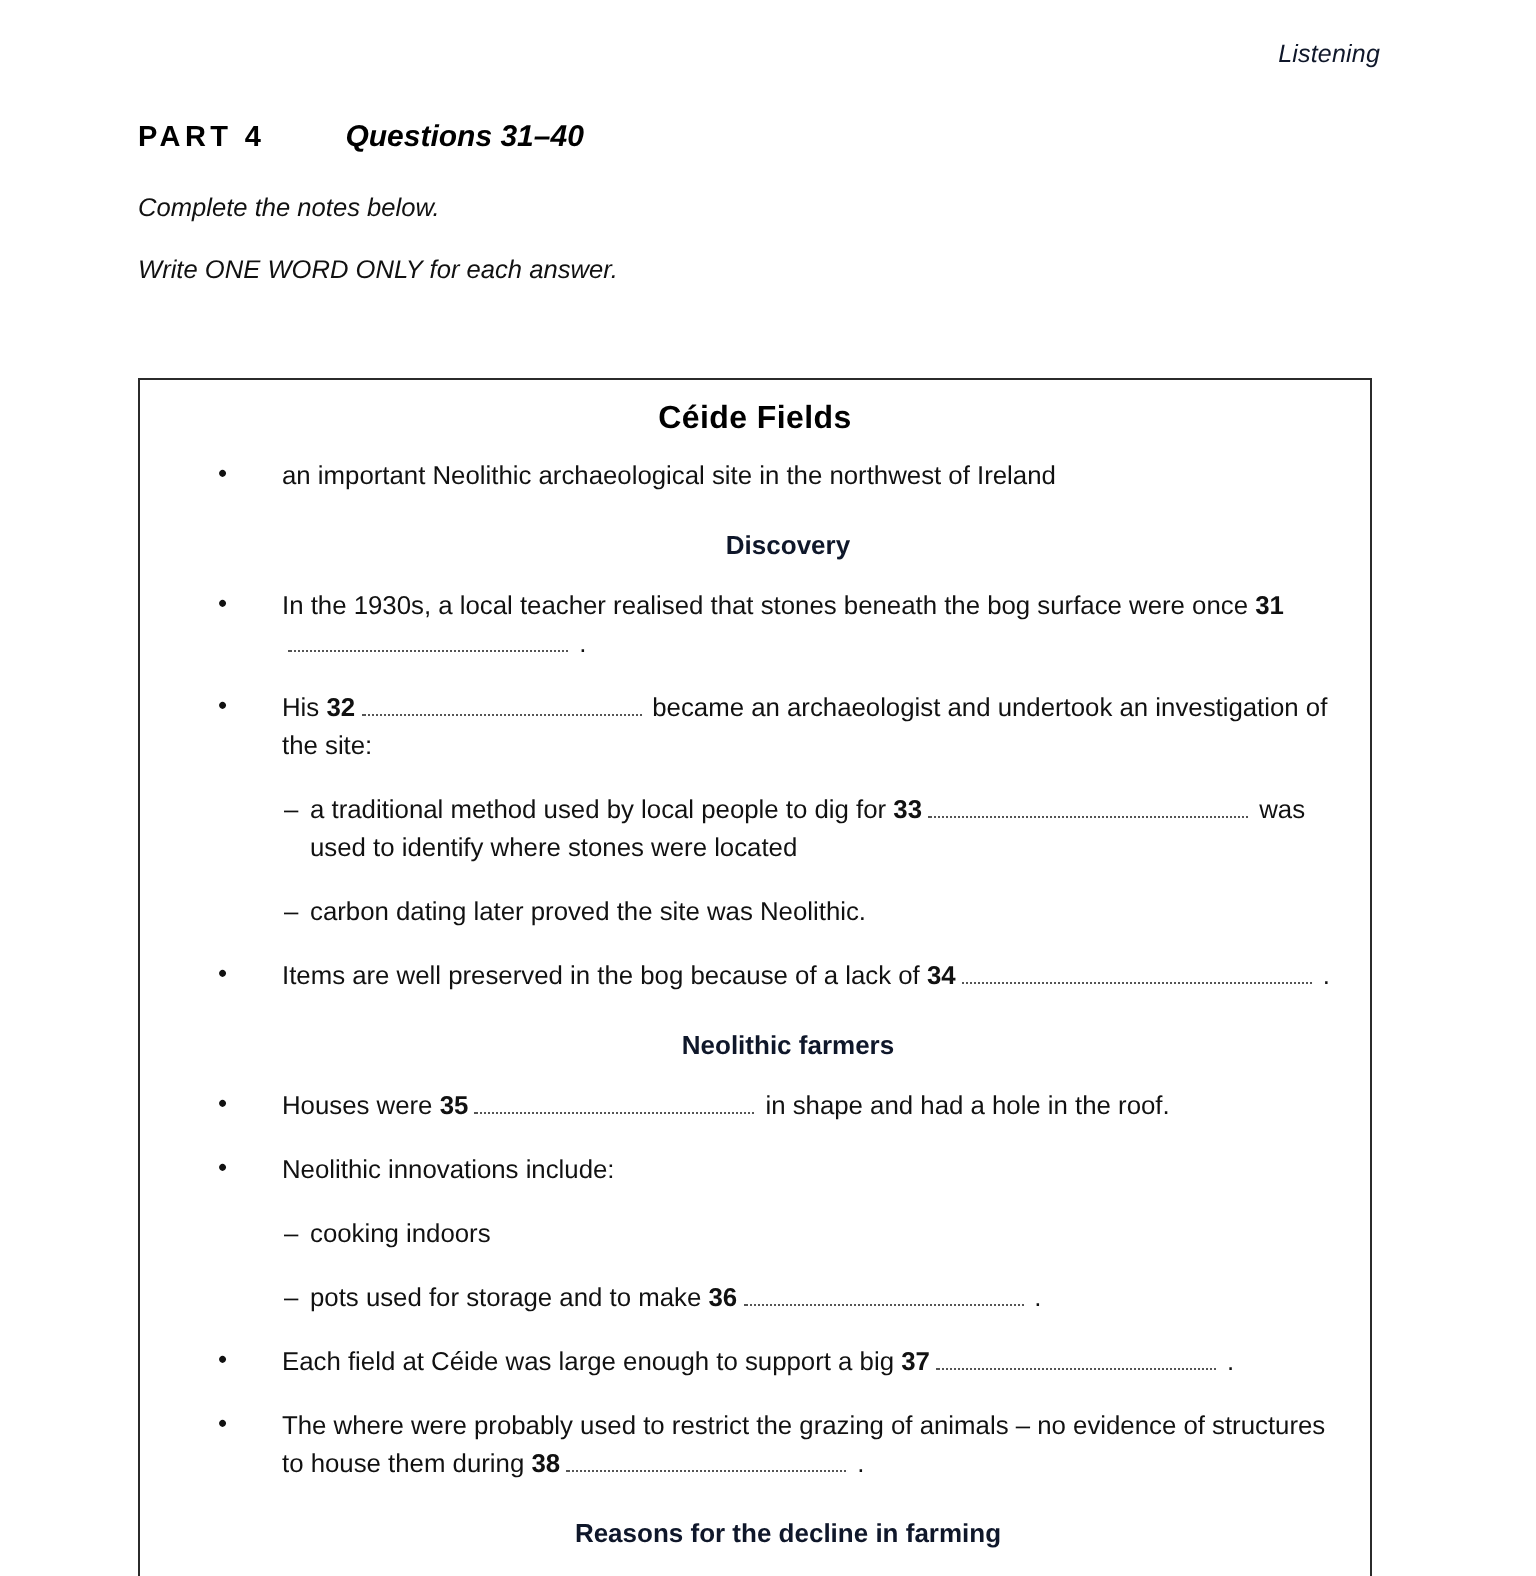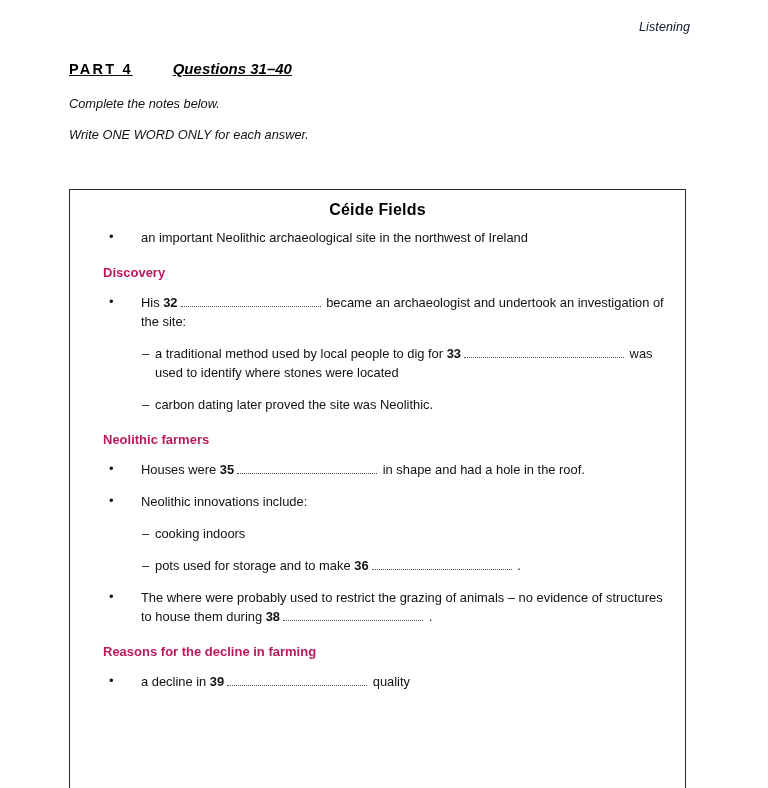--- a/index.html
+++ b/index.html
@@ -33,21 +33,20 @@
     letter-spacing: .1px;
   }
 
   
   .part-row {
     position: absolute;
     top: 60px;
     left: 69px;
     display: flex;
     align-items: flex-end;
-    text-decoration: underline;
   }
   .part-label {
     font-size: 14.5px;
     font-weight: bold;
     letter-spacing: 2.2px;
     color: #000;
   }
   .part-questions {
     font-size: 15px;
     font-weight: bold;
@@ -91,24 +90,25 @@
     font-weight: bold;
     color: #000;
     margin-top: 11px;
     margin-bottom: 0;
     letter-spacing: .2px;
   }
 
   .section-heading {
     font-size: 13px;
     font-weight: bold;
-    color: #be185d;
+    color: #0f172a;
     margin-left: 33px;
     margin-top: 18px;
     margin-bottom: 0;
+    text-align: center;
   }
 
   
   .bullet {
     position: relative;
     margin-left: 39px;
     margin-right: 14px;
     margin-top: 13px;
     padding-left: 32px;
     font-size: 12.9px;
@@ -181,27 +181,30 @@
 
   <div class="notes-box">
     <div class="note-title">Céide Fields</div>
 
     <div class="bullet tight-top">
       <span>an important Neolithic archaeological site in the northwest of Ireland</span>
     </div>
 
     <div id="sections-host">
         <div class="section-heading">Discovery</div>
+        <div class="bullet"><span>In the 1930s, a local teacher realised that stones beneath the bog surface were once </span><span class="qnum">31</span><span class="blank w-md"></span><span> .</span></div>
         <div class="bullet"><span>His </span><span class="qnum">32</span><span class="blank w-md"></span><span> became an archaeologist and undertook an investigation of the site:</span></div>
         <div class="dash"><span>a traditional method used by local people to dig for </span><span class="qnum">33</span><span class="blank w-lg"></span><span> was used to identify where stones were located</span></div>
         <div class="dash"><span>carbon dating later proved the site was Neolithic.</span></div>
+        <div class="bullet"><span>Items are well preserved in the bog because of a lack of </span><span class="qnum">34</span><span class="blank w-xl"></span><span> .</span></div>
         <div class="section-heading">Neolithic farmers</div>
         <div class="bullet"><span>Houses were </span><span class="qnum">35</span><span class="blank w-md"></span><span> in shape and had a hole in the roof.</span></div>
         <div class="bullet"><span>Neolithic innovations include:</span></div>
         <div class="dash"><span>cooking indoors</span></div>
         <div class="dash"><span>pots used for storage and to make </span><span class="qnum">36</span><span class="blank w-md"></span><span> .</span></div>
+        <div class="bullet"><span>Each field at Céide was large enough to support a big </span><span class="qnum">37</span><span class="blank w-md"></span><span> .</span></div>
         <div class="bullet"><span>The where were probably used to restrict the grazing of animals – no evidence of structures to house them during </span><span class="qnum">38</span><span class="blank w-md"></span><span> .</span></div>
         <div class="section-heading">Reasons for the decline in farming</div>
         <div class="bullet"><span>a decline in </span><span class="qnum">39</span><span class="blank w-md"></span><span> quality</span></div>
       </div>
   </div>
 
 </div>
 
 </body></html>

